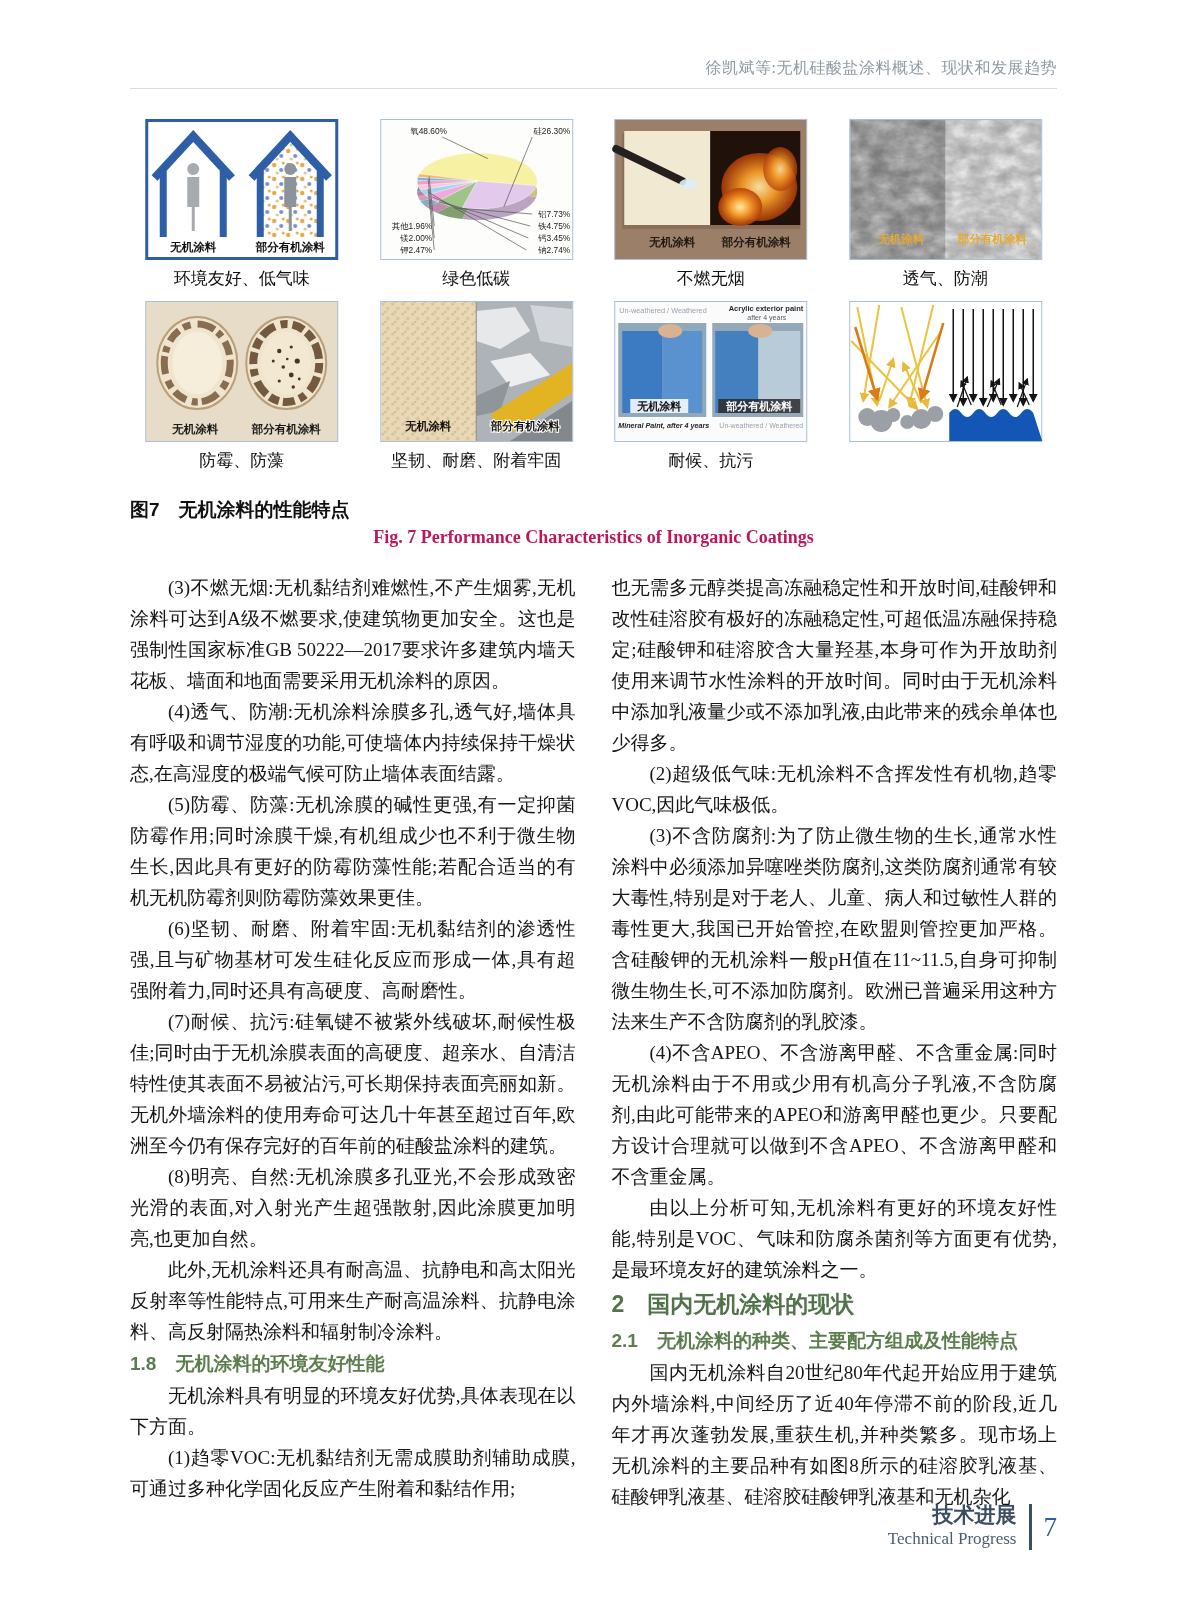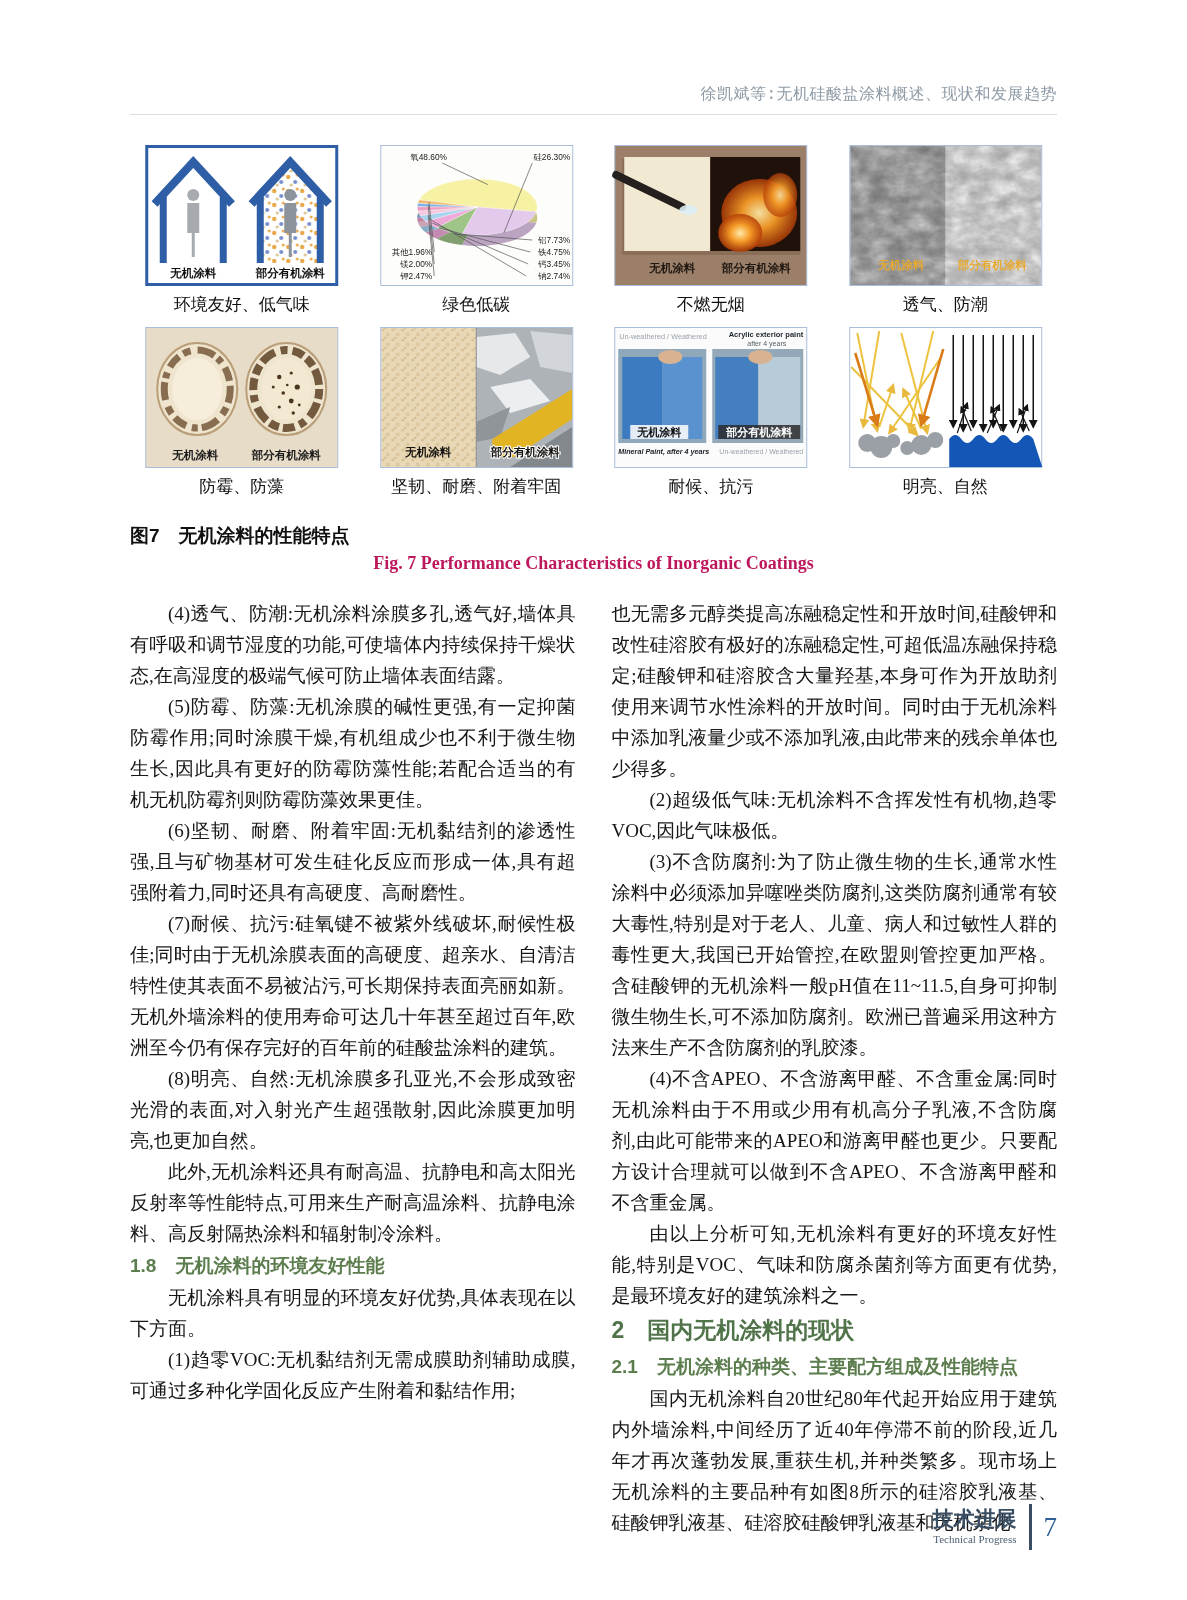--- a/index.html
+++ b/index.html
@@ -1,21 +1,21 @@
 <!DOCTYPE html>
 <html><head>
 <meta charset="utf-8">
 <style>
   html,body{margin:0;padding:0;background:#e8e8e8;}
   .page{position:relative;width:1187px;height:1600px;margin:0 auto;background:#fff;
         box-sizing:border-box;padding:0 130px;overflow:hidden;
         font-family:"Liberation Serif",serif;color:#161616;}
   
-  .running-head{padding-top:84px;text-align:right;font-size:16px;color:#8e9aa6;
-        font-family:Liberation Mono, monospace;letter-spacing:.5px;}
+  .running-head{padding-top:58px;text-align:right;font-size:16px;color:#8e9aa6;
+        font-family:Liberation Serif, serif;letter-spacing:.5px;}
   .head-rule{border:none;border-top:1.5px solid #dcdcdc;margin:9px 0 0 0;}
   
   .fig{margin-top:30px;}
   .fig-grid{display:grid;grid-template-columns:repeat(4,1fr);column-gap:11px;row-gap:2px;}
   .panel{display:flex;flex-direction:column;}
   .art{display:block;width:100%;height:141px;background:#fff;}
   .panel-cap{text-align:center;font-weight:normal;font-size:17px;padding:7px 0 9px;
         color:#101010;font-family:"Liberation Serif",serif;}
   .fig-cap-cn{text-align:left;font-weight:bold;font-size:19px;margin-top:16px;
         font-family:"Liberation Sans",sans-serif;color:#101010;}
@@ -27,21 +27,21 @@
   .para{font-size:19px;line-height:31px;text-align:justify;text-indent:2em;margin:0;}
   .para.noindent{text-indent:0;}
   .h3{color:#5c7d4e;font-size:19px;font-family:"Liberation Sans",sans-serif;
       margin:4px 0 3px;font-weight:bold;}
   .h2{color:#50734a;font-size:23px;font-family:"Liberation Sans",sans-serif;
       margin:4px 0 8px;font-weight:bold;}
   
   .footer{position:absolute;right:130px;bottom:50px;display:flex;align-items:center;gap:12px;}
   .f-txt{text-align:right;line-height:1.15;}
   .f-cn{font-size:21px;font-weight:bold;color:#3a4e63;font-family:Liberation Mono, monospace;}
-  .f-en{font-size:11px;color:#4a5d70;font-family:"Liberation Serif",serif;}
+  .f-en{font-size:17px;color:#4a5d70;font-family:"Liberation Serif",serif;}
   .f-bar{width:3px;height:46px;background:#3a4e63;}
   .f-page{font-size:27px;color:#2e5f96;font-family:"Liberation Serif",serif;}
 </style>
 </head>
 <body>
 
 <div class="page">
 
   <div class="running-head">徐凯斌等:无机硅酸盐涂料概述、现状和发展趋势</div>
   <hr class="head-rule">
@@ -304,30 +304,30 @@
           </g>
           <g stroke="#141414" stroke-width="1.2" marker-end="url(#mK)">
             <line x1="108" y1="106" x2="118" y2="76"></line>
               <line x1="122" y1="104" x2="112" y2="80"></line>
             <line x1="138" y1="106" x2="150" y2="78"></line>
               <line x1="152" y1="104" x2="142" y2="80"></line>
             <line x1="168" y1="106" x2="178" y2="78"></line>
               <line x1="180" y1="104" x2="170" y2="82"></line>
           </g>
         </svg>
-        <div class="panel-cap">明亮、自然</div>
       </div>
     </div>
 
     <div class="fig-cap-cn">图7　无机涂料的性能特点</div>
     <div class="fig-cap-en">Fig. 7  Performance Characteristics of Inorganic Coatings</div>
   </div>
 
   <div class="bodycols">
     <div class="col">
+      <p class="para">(3)不燃无烟:无机黏结剂难燃性,不产生烟雾,无机涂料可达到A级不燃要求,使建筑物更加安全。这也是强制性国家标准GB 50222—2017要求许多建筑内墙天花板、墙面和地面需要采用无机涂料的原因。</p>
       <p class="para">(4)透气、防潮:无机涂料涂膜多孔,透气好,墙体具有呼吸和调节湿度的功能,可使墙体内持续保持干燥状态,在高湿度的极端气候可防止墙体表面结露。</p>
       <p class="para">(5)防霉、防藻:无机涂膜的碱性更强,有一定抑菌防霉作用;同时涂膜干燥,有机组成少也不利于微生物生长,因此具有更好的防霉防藻性能;若配合适当的有机无机防霉剂则防霉防藻效果更佳。</p>
       <p class="para">(6)坚韧、耐磨、附着牢固:无机黏结剂的渗透性强,且与矿物基材可发生硅化反应而形成一体,具有超强附着力,同时还具有高硬度、高耐磨性。</p>
       <p class="para">(7)耐候、抗污:硅氧键不被紫外线破坏,耐候性极佳;同时由于无机涂膜表面的高硬度、超亲水、自清洁特性使其表面不易被沾污,可长期保持表面亮丽如新。无机外墙涂料的使用寿命可达几十年甚至超过百年,欧洲至今仍有保存完好的百年前的硅酸盐涂料的建筑。</p>
       <p class="para">(8)明亮、自然:无机涂膜多孔亚光,不会形成致密光滑的表面,对入射光产生超强散射,因此涂膜更加明亮,也更加自然。</p>
       <p class="para">此外,无机涂料还具有耐高温、抗静电和高太阳光反射率等性能特点,可用来生产耐高温涂料、抗静电涂料、高反射隔热涂料和辐射制冷涂料。</p>
       <h3 class="h3">1.8　无机涂料的环境友好性能</h3>
       <p class="para">无机涂料具有明显的环境友好优势,具体表现在以下方面。</p>
       <p class="para">(1)趋零VOC:无机黏结剂无需成膜助剂辅助成膜,可通过多种化学固化反应产生附着和黏结作用;</p>
     </div>

